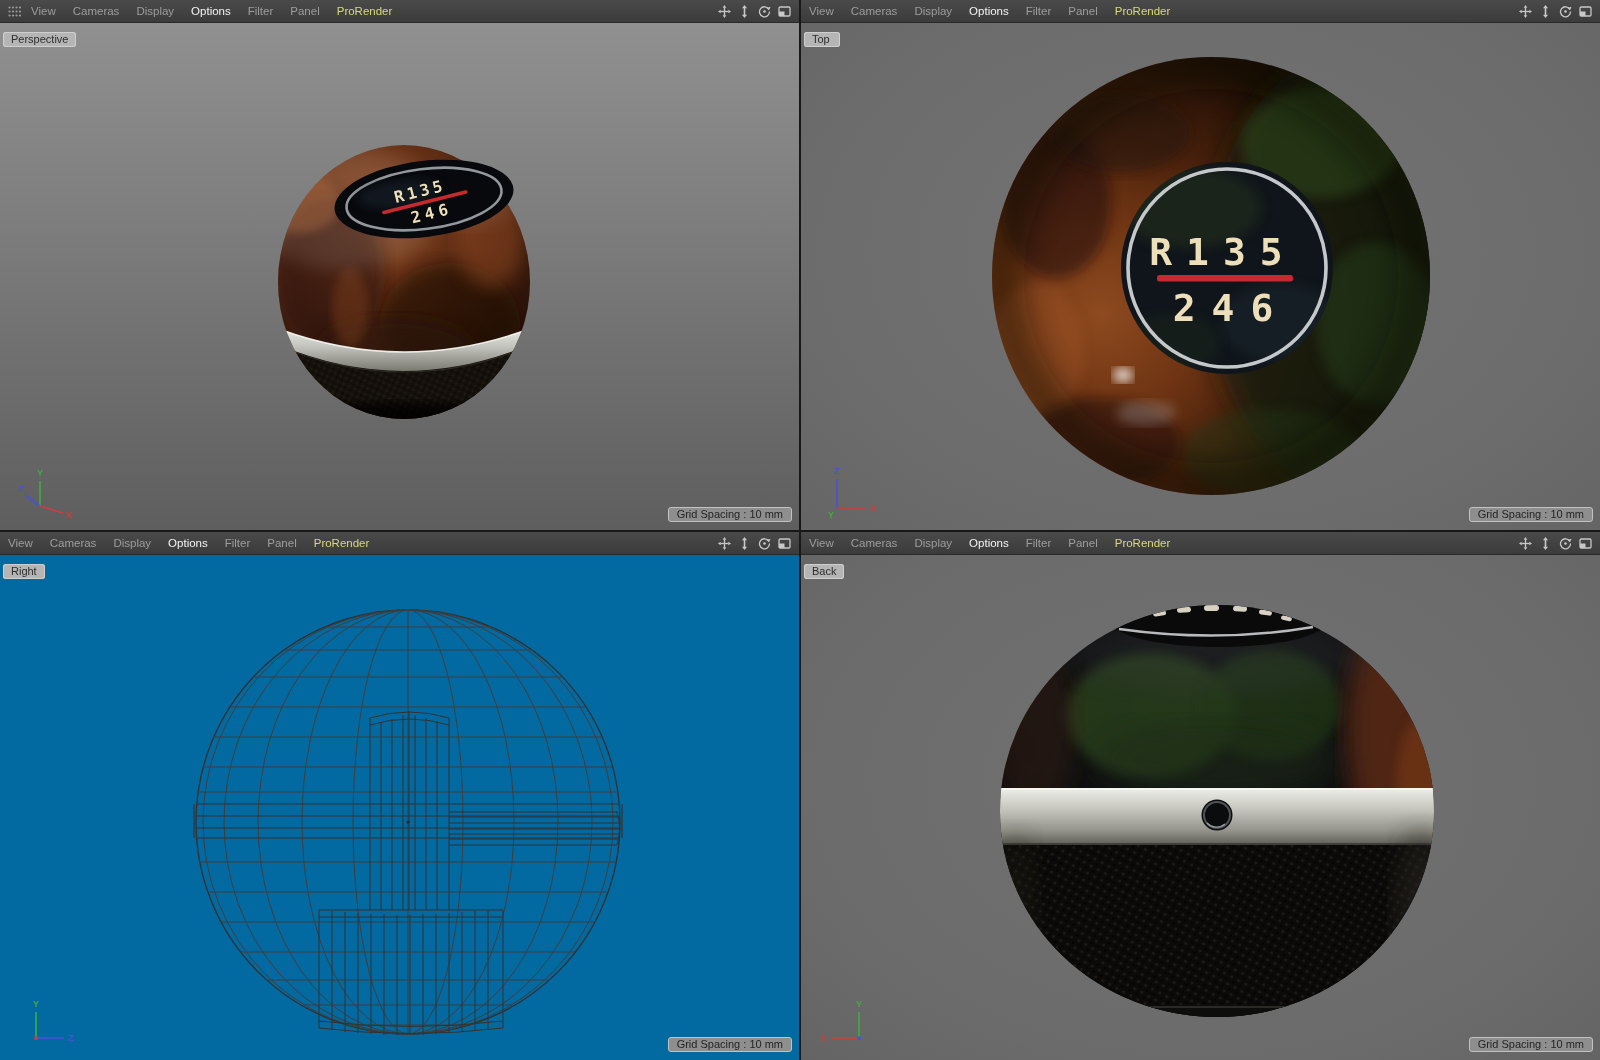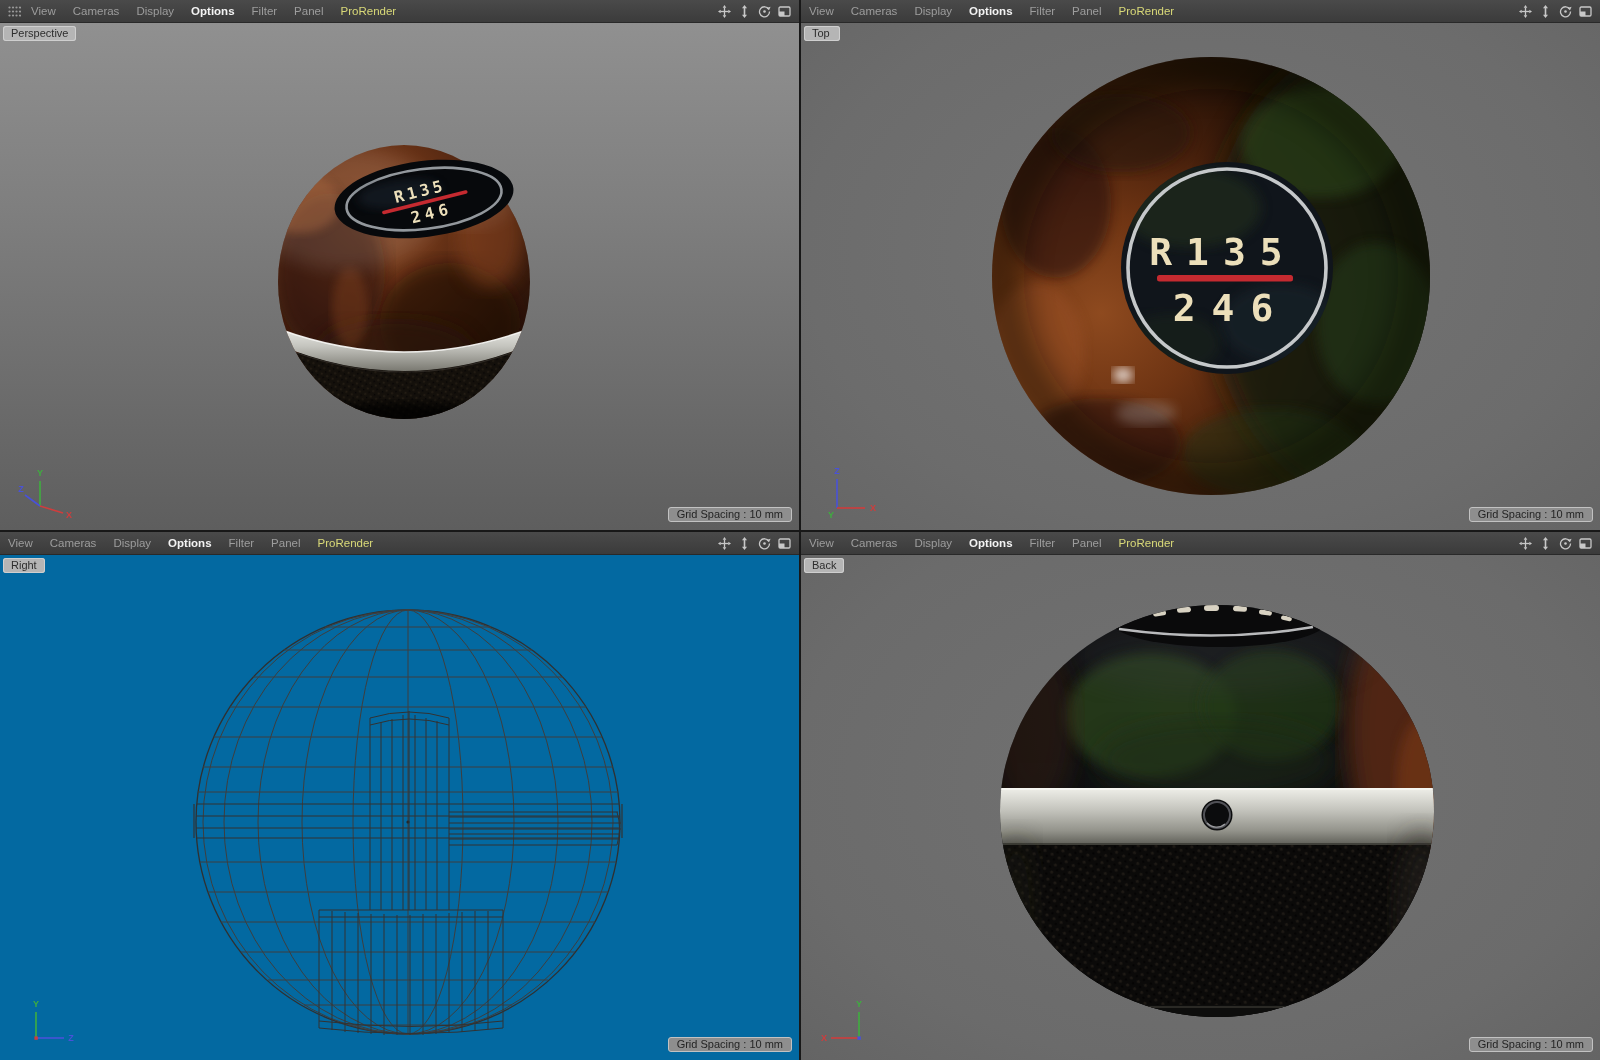--- a/index.html
+++ b/index.html
@@ -15,35 +15,35 @@
   #vp-back{left:801px;top:532px;width:799px;height:528px;}
 
   .menubar{
     position:absolute;top:0;left:0;right:0;height:22px;z-index:6;
     background:linear-gradient(#4a4a4a,#3b3b3b);
     border-bottom:1px solid #292929;
     display:flex;align-items:center;padding:0 8px;
     font-size:11.5px;color:#9d9d9d;white-space:nowrap;text-align:right;
   }
   .menubar .mi{margin-right:17px;cursor:default;}
-  .menubar .mi.hl{color:#f3f3f3;font-weight:bold;}
+  .menubar .mi.hl{color:#f3f3f3;font-weight:normal;}
   .menubar .mi.accent{color:#d9d978;font-weight:normal;}
   .win-handle{margin-right:10px;display:flex;align-items:center;}
   .vp-icons{margin-left:auto;display:flex;gap:7px;align-items:center;}
   .vp-icons svg{display:block;}
 
   .canvas{position:absolute;left:0;top:23px;right:0;bottom:0;}
   #vp-persp .canvas{background:linear-gradient(180deg,#909090 0%,#7e7e7e 38%,#5e5e5e 100%);}
   #vp-top .canvas{background:radial-gradient(ellipse at 50% 45%,#747474 0%,#6c6c6c 70%,#656565 100%);}
   #vp-right .canvas{background:#0369a1;}
   #vp-back .canvas{background:radial-gradient(ellipse at 50% 45%,#727272 0%,#6b6b6b 72%,#646464 100%);}
   .scene{position:absolute;left:0;top:0;}
 
   .vp-label{
-    position:absolute;top:3px;left:3px;z-index:5;
+    position:absolute;top:9px;left:3px;z-index:5;
     background:#b5b5b5;color:#2d2d2d;font-size:11px;
     padding:1px 8px 2px;border-radius:3px;min-width:20px;
     box-shadow:inset 0 0 0 1px #cfcfcf;
   }
   .grid-chip{
     position:absolute;right:7px;bottom:8px;z-index:5;
     background:#8e8e8e;border:1px solid #c2c2c2;border-radius:3px;
     color:#242424;font-size:11px;padding:0 8px 1px;
   }
   .gizmo{position:absolute;left:14px;bottom:10px;z-index:5;}

